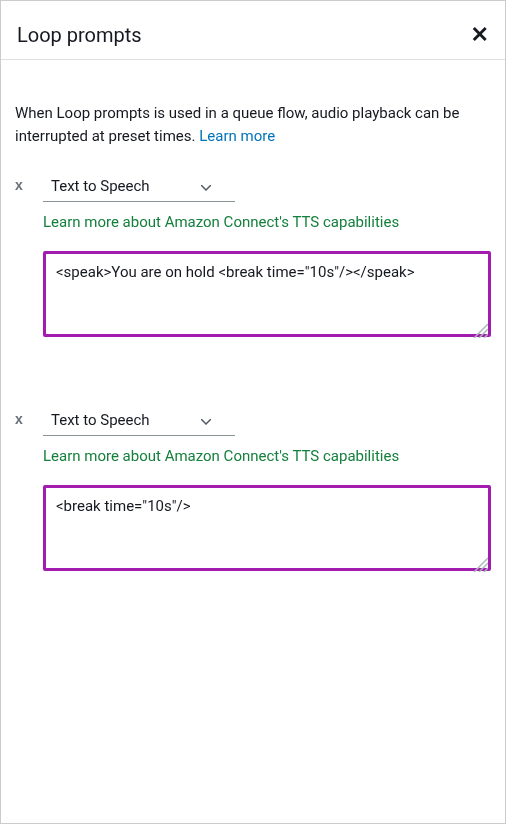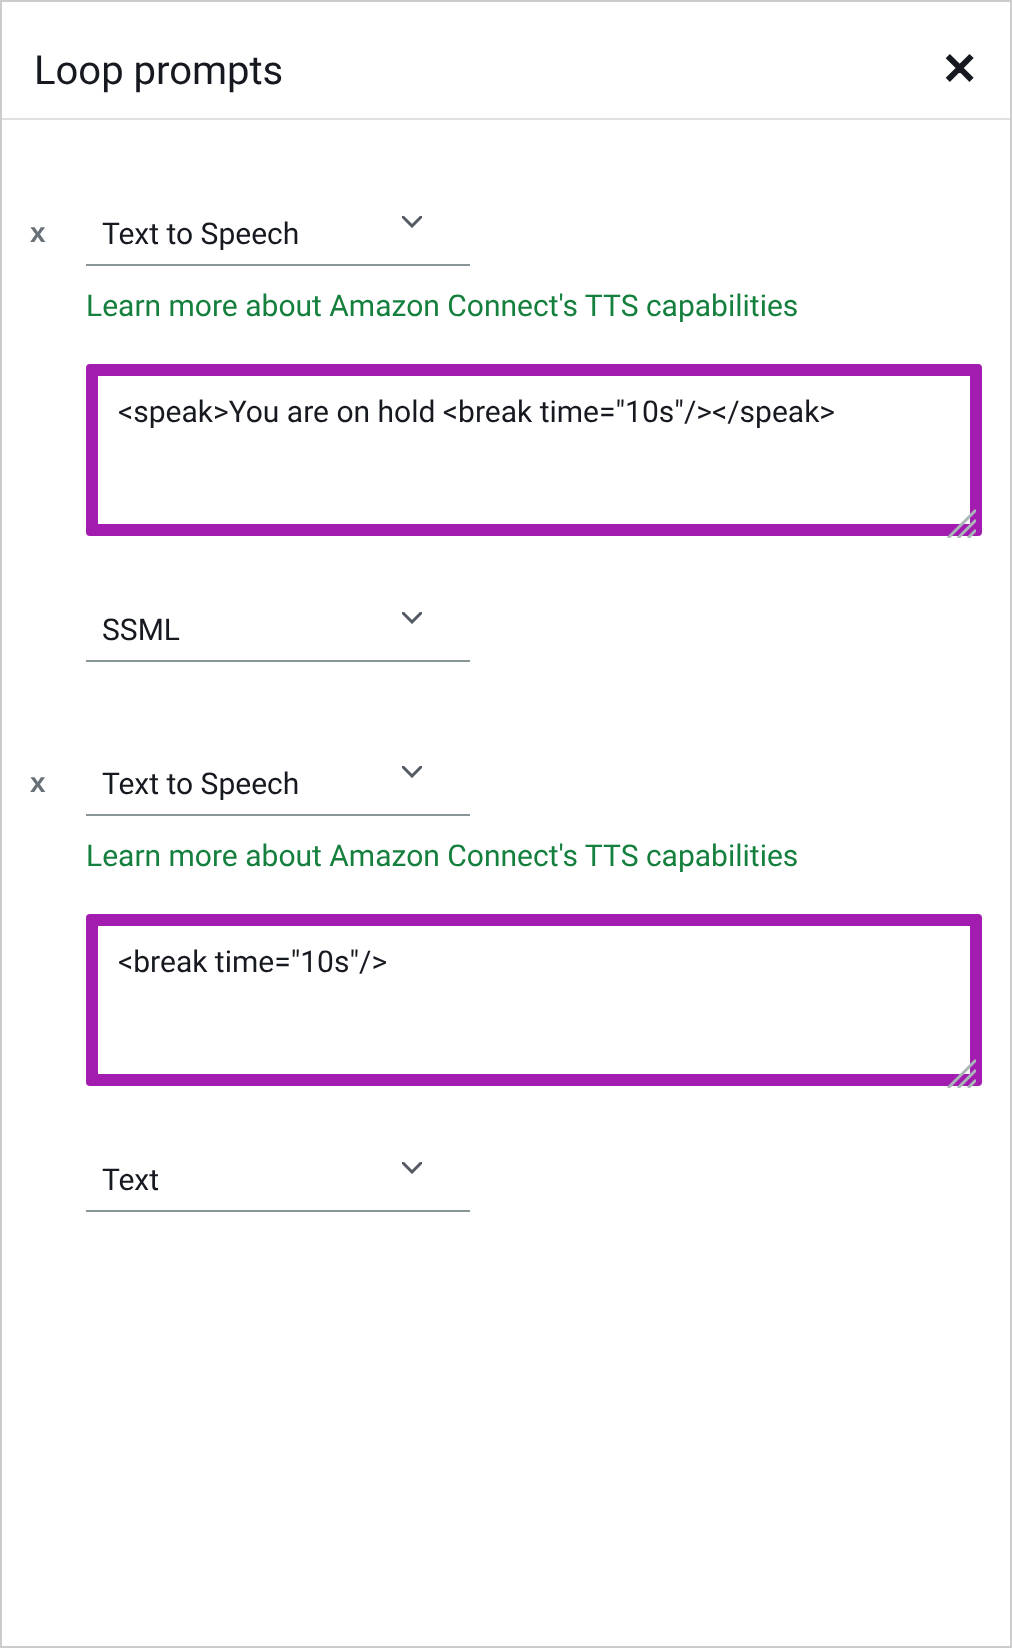--- a/index.html
+++ b/index.html
@@ -88,21 +88,21 @@
       margin-bottom: 10px;
     }
     .select-display {
       padding: 6px 24px 6px 8px;
       font-size: 15px;
       color: #16191f;
       cursor: pointer;
       background: #fff;
       display: flex;
       justify-content: space-between;
-      align-items: flex-start;
+      align-items: flex-end;
     }
     .chevron {
       width: 10px;
       height: 10px;
       flex-shrink: 0;
     }
     .chevron svg {
       display: block;
     }
     .tts-link {
@@ -112,21 +112,21 @@
       display: inline-block;
       margin-bottom: 20px;
     }
     .textarea-wrapper {
       position: relative;
       margin-bottom: 28px;
     }
     textarea {
       width: 100%;
       min-height: 86px;
-      border: 6px solid #a21caf;
+      border: 3px solid #a21caf;
       border-radius: 2px;
       padding: 8px 10px;
       font-size: 15px;
       font-family: inherit;
       color: #16191f;
       resize: none;
       line-height: 1.4;
     }
     .resize-handle {
       position: absolute;
@@ -147,20 +147,23 @@
 <body>
 
 <div class="header">
   <h1>Loop prompts</h1>
   <button class="close-btn">
     <span>✕</span>
   </button>
 </div>
 
 <div class="content">
+  <p class="description">
+    <span>When Loop prompts is used in a queue flow, audio playback can be interrupted at preset times. </span><a href="#">Learn more</a>
+  </p>
 
 
   <div class="prompt-block">
     <div class="prompt-row">
       <button class="remove-btn">x</button>
       <div class="prompt-content">
         <div class="select-wrapper">
           <div class="select-display">
             <span>Text to Speech</span>
             <span class="chevron">
@@ -174,30 +177,20 @@
         <div class="textarea-wrapper">
           <textarea style="">&lt;speak&gt;You are on hold &lt;break time="10s"/&gt;&lt;/speak&gt;</textarea>
           <div class="resize-handle">
             <svg viewBox="0 0 16 16" width="16" height="16">
               <line x1="2" y1="16" x2="16" y2="2" stroke="#aab7b8" stroke-width="1.5"></line>
               <line x1="7" y1="16" x2="16" y2="7" stroke="#aab7b8" stroke-width="1.5"></line>
               <line x1="12" y1="16" x2="16" y2="12" stroke="#aab7b8" stroke-width="1.5"></line>
             </svg>
           </div>
         </div>
-        <div class="select-wrapper format-select">
-          <div class="select-display">
-            <span>SSML</span>
-            <span class="chevron">
-              <svg viewBox="0 0 10 6" width="10" height="6">
-                  <path d="M0 0 L5 5 L10 0" fill="none" stroke="#545b64" stroke-width="1.5"></path>
-                </svg>
-            </span>
-          </div>
-        </div>
       </div>
     </div>
   </div>
 
   <div class="prompt-block">
     <div class="prompt-row">
       <button class="remove-btn">x</button>
       <div class="prompt-content">
         <div class="select-wrapper">
           <div class="select-display">
@@ -213,27 +206,17 @@
         <div class="textarea-wrapper">
           <textarea style="">&lt;break time="10s"/&gt;</textarea>
           <div class="resize-handle">
             <svg viewBox="0 0 16 16" width="16" height="16">
               <line x1="2" y1="16" x2="16" y2="2" stroke="#aab7b8" stroke-width="1.5"></line>
               <line x1="7" y1="16" x2="16" y2="7" stroke="#aab7b8" stroke-width="1.5"></line>
               <line x1="12" y1="16" x2="16" y2="12" stroke="#aab7b8" stroke-width="1.5"></line>
             </svg>
           </div>
         </div>
-        <div class="select-wrapper format-select">
-          <div class="select-display">
-            <span>Text</span>
-            <span class="chevron">
-              <svg viewBox="0 0 10 6" width="10" height="6">
-                  <path d="M0 0 L5 5 L10 0" fill="none" stroke="#545b64" stroke-width="1.5"></path>
-                </svg>
-            </span>
-          </div>
-        </div>
       </div>
     </div>
   </div>
 
 </div>
 
 </body></html>

